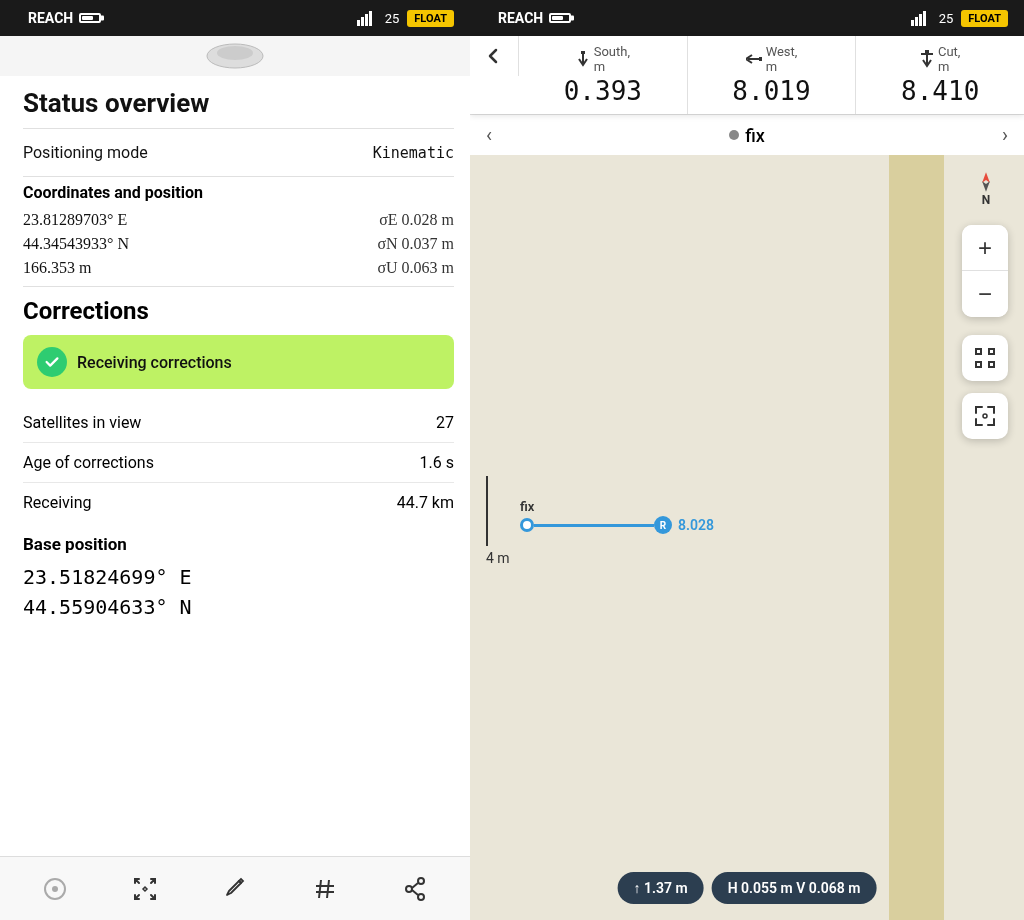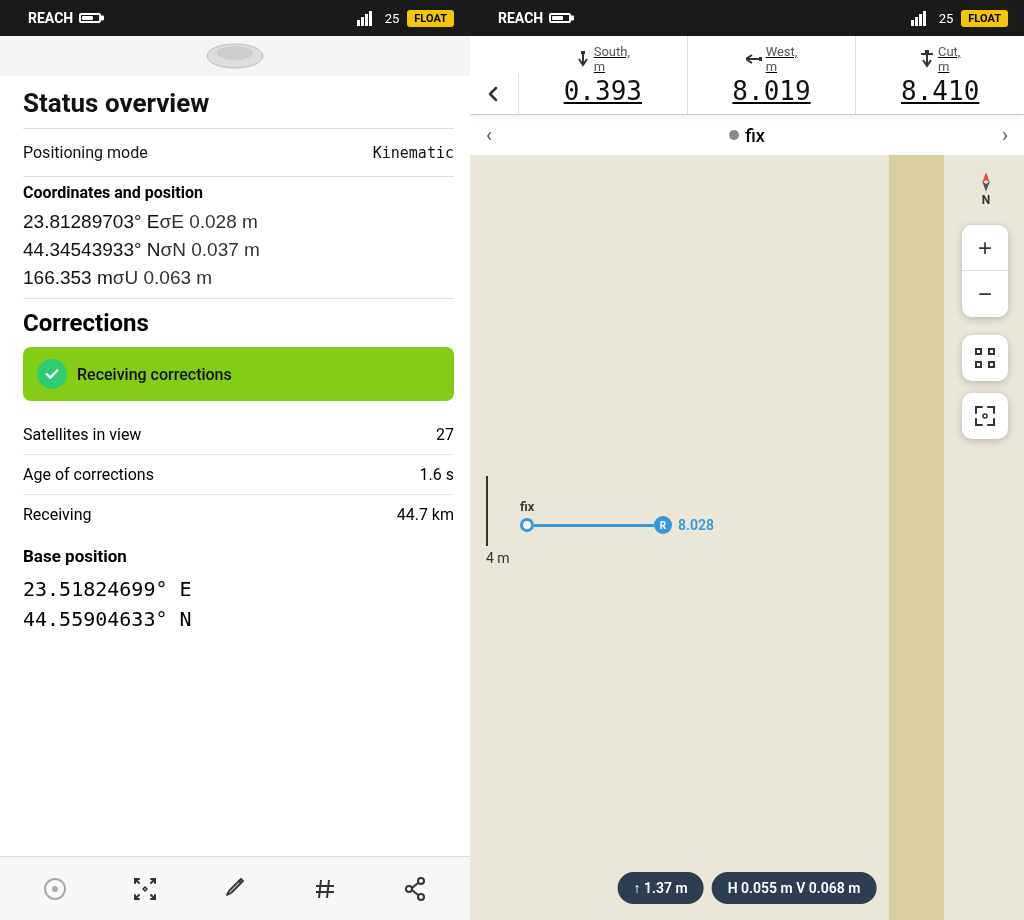--- a/index.html
+++ b/index.html
@@ -138,24 +138,25 @@
     }
 
     .coords-heading {
       font-size: 16px;
       font-weight: 700;
       margin-bottom: 6px;
     }
 
     .coords-row {
       display: flex;
-      font-size: 19px;
+      justify-content: space-between;
+      font-size: 16px;
       color: #111;
       padding: 3px 0;
-      font-family: Liberation Sans, sans-serif;
+      font-family: Liberation Serif, serif;
     }
 
     .coords-val {
       font-weight: 500;
     }
 
     .sigma-val {
       color: #333;
     }
 
@@ -166,21 +167,21 @@
     .corrections-heading {
       font-size: 24px;
       font-weight: 700;
       margin-bottom: 10px;
     }
 
     .receiving-badge {
       display: flex;
       align-items: center;
       gap: 10px;
-      background: #84cc16;
+      background: #bef264;
       border-radius: 8px;
       padding: 12px 14px;
       margin-bottom: 14px;
     }
 
     .green-circle {
       width: 30px;
       height: 30px;
       background: #2ecc71;
       border-radius: 50%;
@@ -275,24 +276,23 @@
       align-items: center;
       justify-content: space-between;
       padding: 8px 16px;
       height: 36px;
     }
 
     
     .nav-header {
       background: #fff;
       display: flex;
-      align-items: flex-end;
+      align-items: flex-start;
       box-shadow: 0 2px 6px rgba(0,0,0,0.1);
       z-index: 10;
-      text-decoration: underline;
     }
 
     .back-btn {
       display: flex;
       align-items: center;
       justify-content: center;
       padding: 10px 14px;
       font-size: 22px;
       cursor: pointer;
       border-right: 1px solid #e0e0e0;

